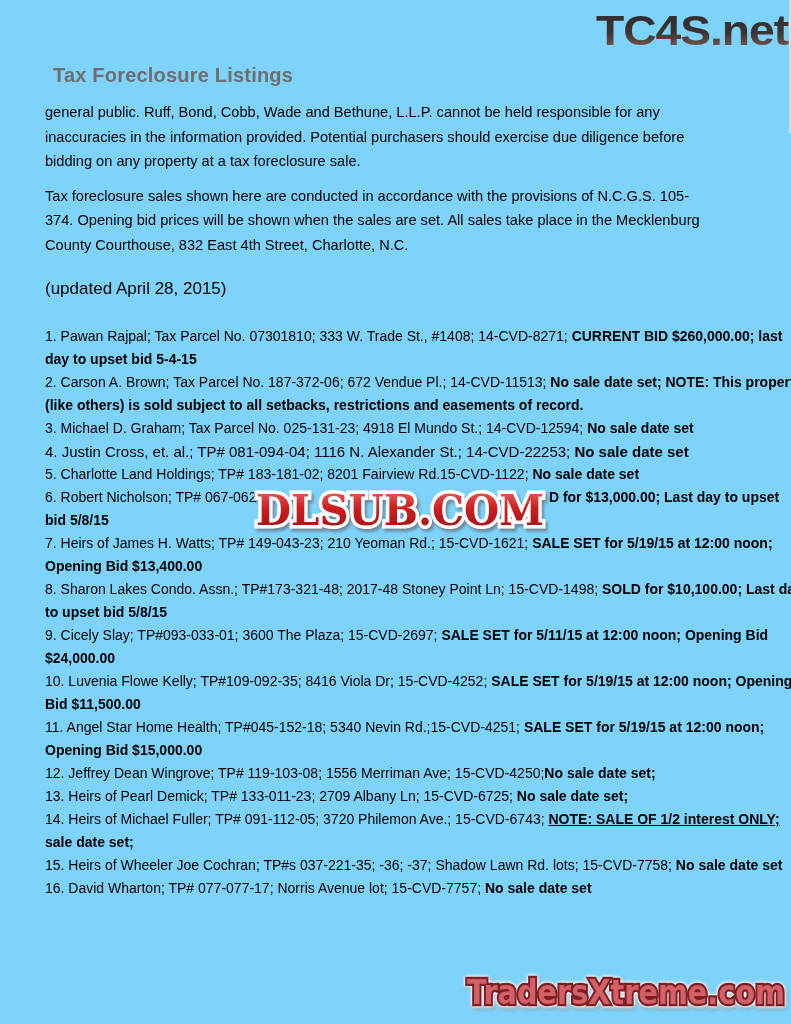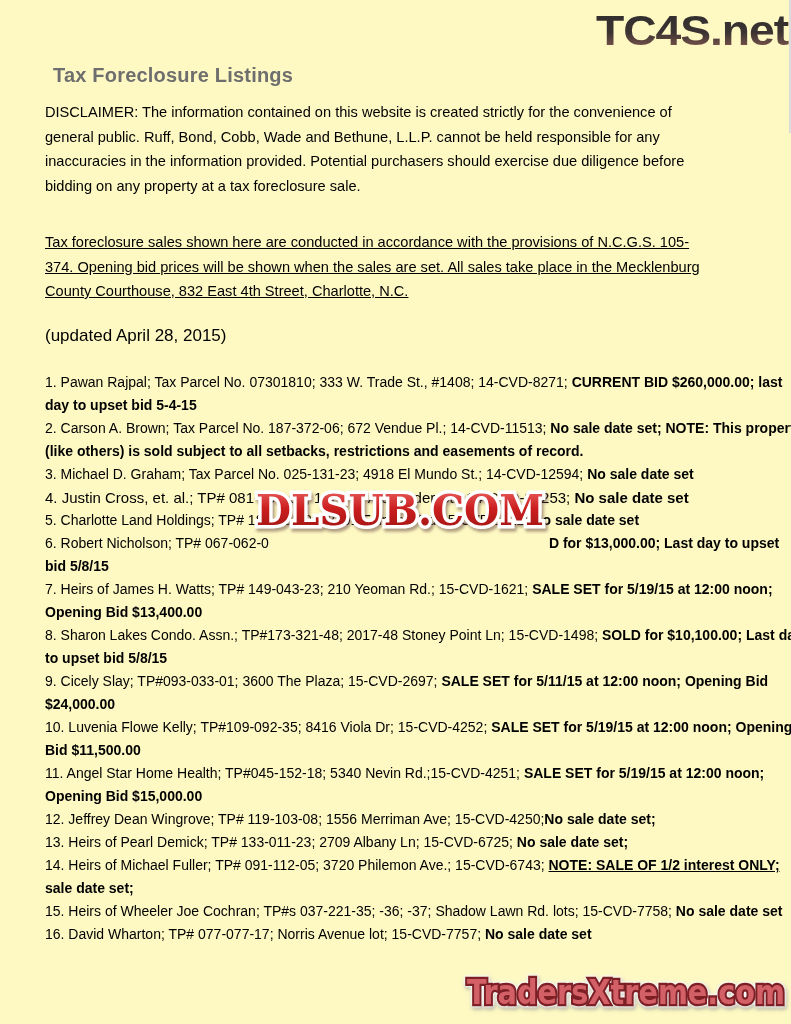--- a/index.html
+++ b/index.html
@@ -1,37 +1,37 @@
 <!DOCTYPE html>
 <html><head>
 <meta charset="utf-8">
 <style>
   html,body{margin:0;padding:0;background:#ffffff;}
   .page{
     position:relative;
     width:791px;
     height:1024px;
     overflow:hidden;
-    background:#fef9c3;
+    background:#7dd3fc;
     font-family:"Liberation Sans",sans-serif;
     color:#000000;
   }
   .content{padding-left:45px;}
   .page-title{
     margin:8px;
     padding-top:55px;
     font-size:20px;
     line-height:24px;
     font-weight:bold;
     color:#6e6e6e;
     letter-spacing:0.2px;
   }
   .para{margin:0;}
   #disclaimer{margin-top:13px;}
-  #salesinfo{margin-top:32px;text-decoration:underline;}
+  #salesinfo{margin-top:10px;}
   #updated{margin-top:20px;font-size:17px;line-height:24.5px;white-space:nowrap;}
   .pline{white-space:nowrap;font-size:14.6px;line-height:24.5px;height:24.5px;}
   #listings{margin-top:23px;}
   .lline{white-space:nowrap;font-size:14px;line-height:23px;height:23px;}
   .lline.serif{font-family:Liberation Sans, sans-serif;font-size:15px;}
   .seg.b{font-weight:bold;}
   .seg.u{text-decoration:underline;}
   .spacer{display:inline-block;height:1px;}
   .logo-svg{position:absolute;top:1px;left:592px;}
   .wm-center-svg{
@@ -57,21 +57,20 @@
         <stop offset="100%" stop-color="#956257"></stop>
       </linearGradient>
     </defs>
     <text x="4" y="44" font-family="Liberation Sans, sans-serif" font-weight="bold" font-size="43" letter-spacing="-1" fill="url(#logograd)" textLength="192" lengthAdjust="spacingAndGlyphs">TC4S.net</text>
   </svg>
 
   <div class="content">
     <h1 class="page-title">Tax Foreclosure Listings</h1>
 
     <div class="para" id="disclaimer">
-        <div class="pline">DISCLAIMER: The information contained on this website is created strictly for the convenience of</div>
         <div class="pline">general public. Ruff, Bond, Cobb, Wade and Bethune, L.L.P. cannot be held responsible for any</div>
         <div class="pline">inaccuracies in the information provided. Potential purchasers should exercise due diligence before</div>
         <div class="pline">bidding on any property at a tax foreclosure sale.</div>
       </div>
 
     <div class="para" id="salesinfo">
         <div class="pline">Tax foreclosure sales shown here are conducted in accordance with the provisions of N.C.G.S. 105-</div>
         <div class="pline">374. Opening bid prices will be shown when the sales are set. All sales take place in the Mecklenburg</div>
         <div class="pline">County Courthouse, 832 East 4th Street, Charlotte, N.C.</div>
       </div>

